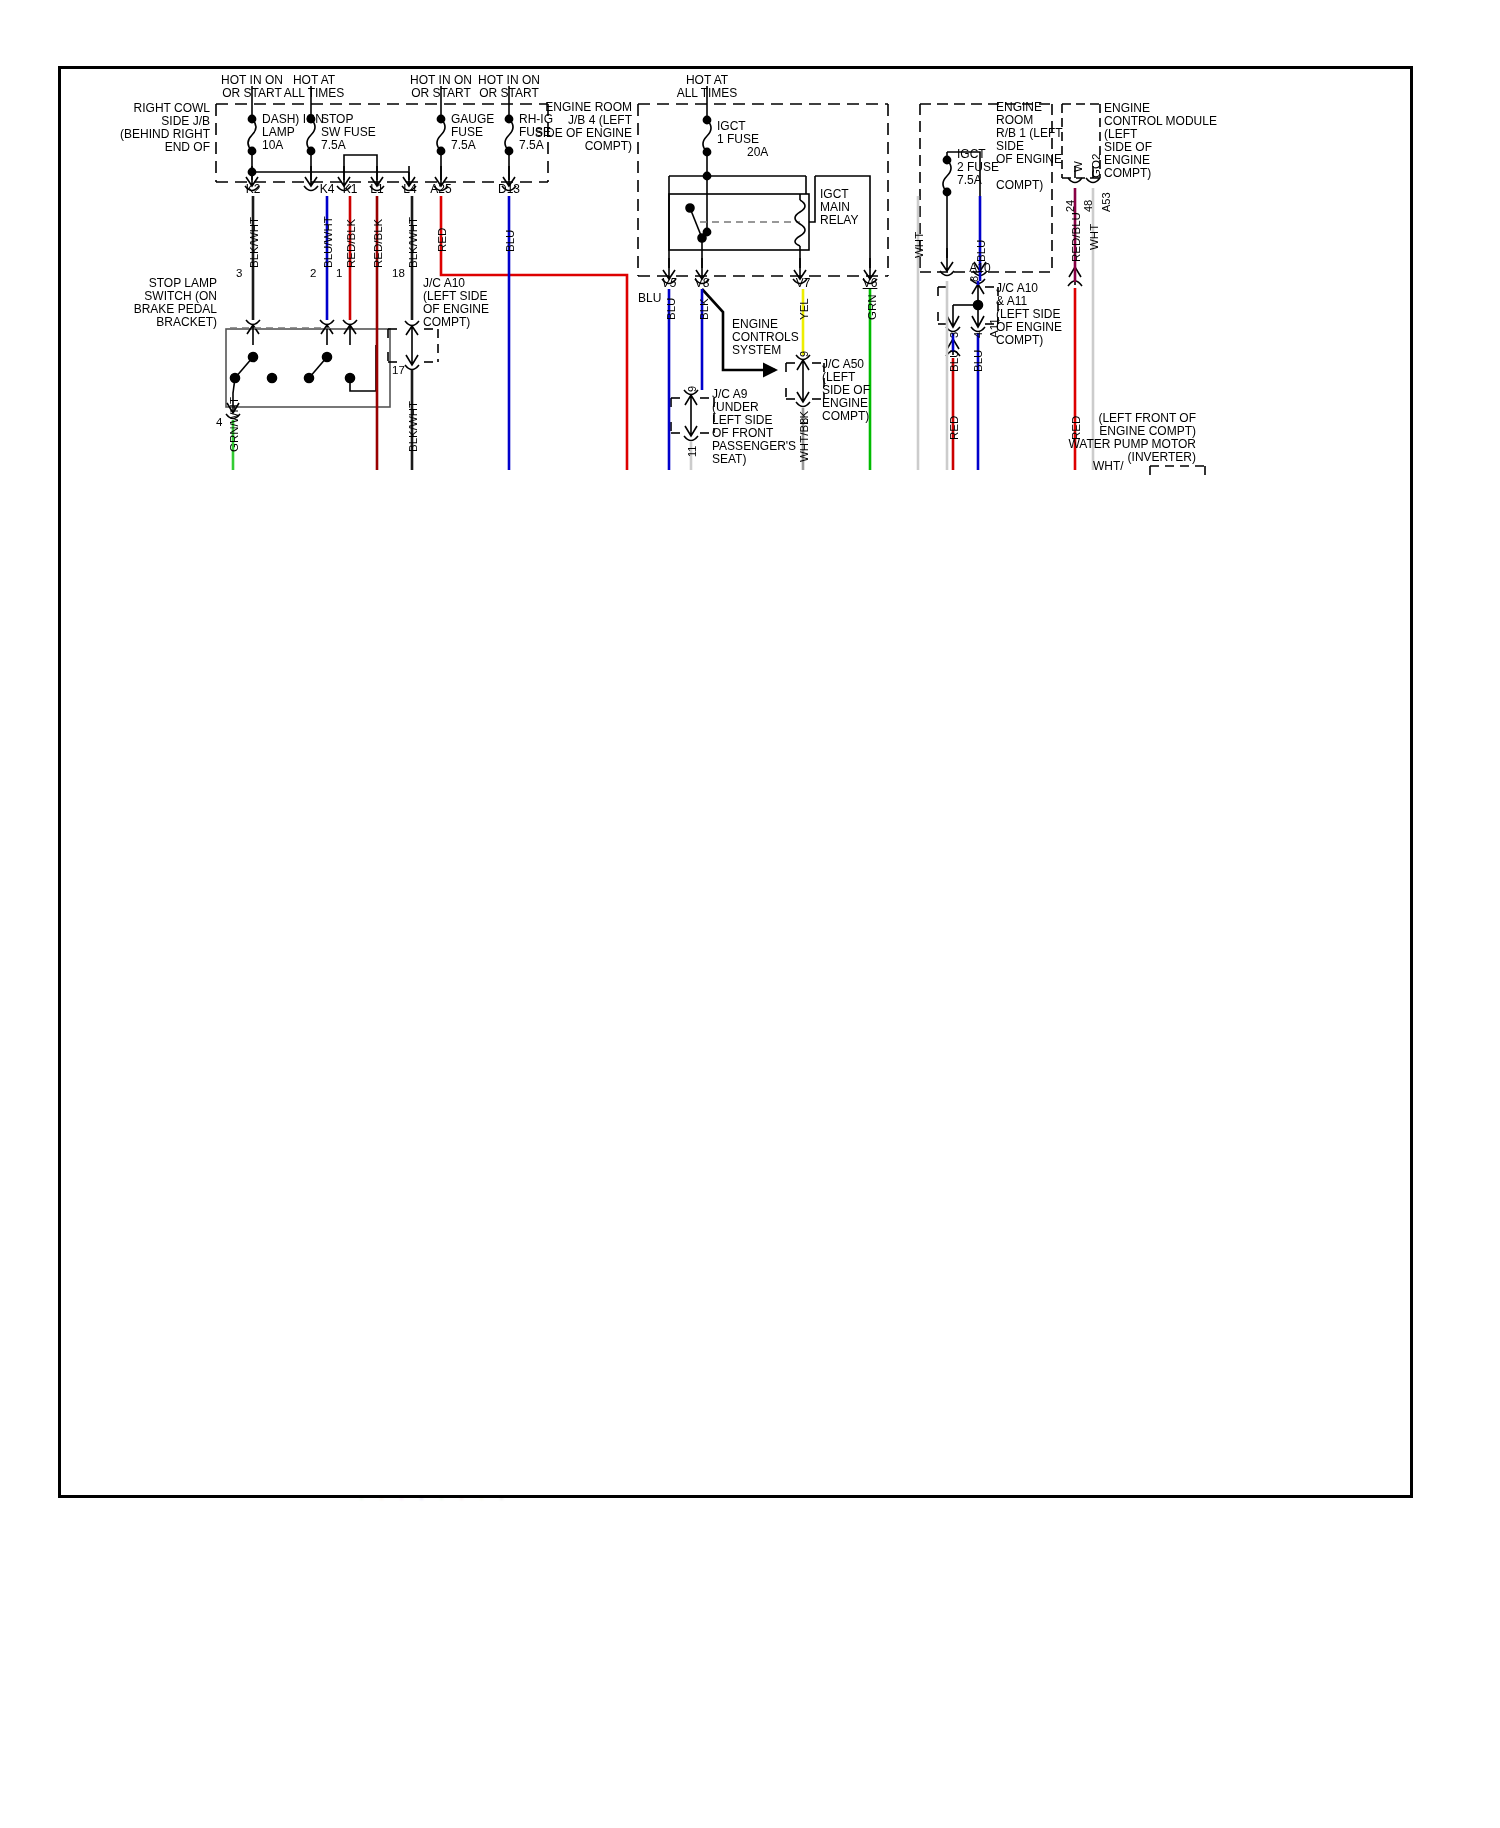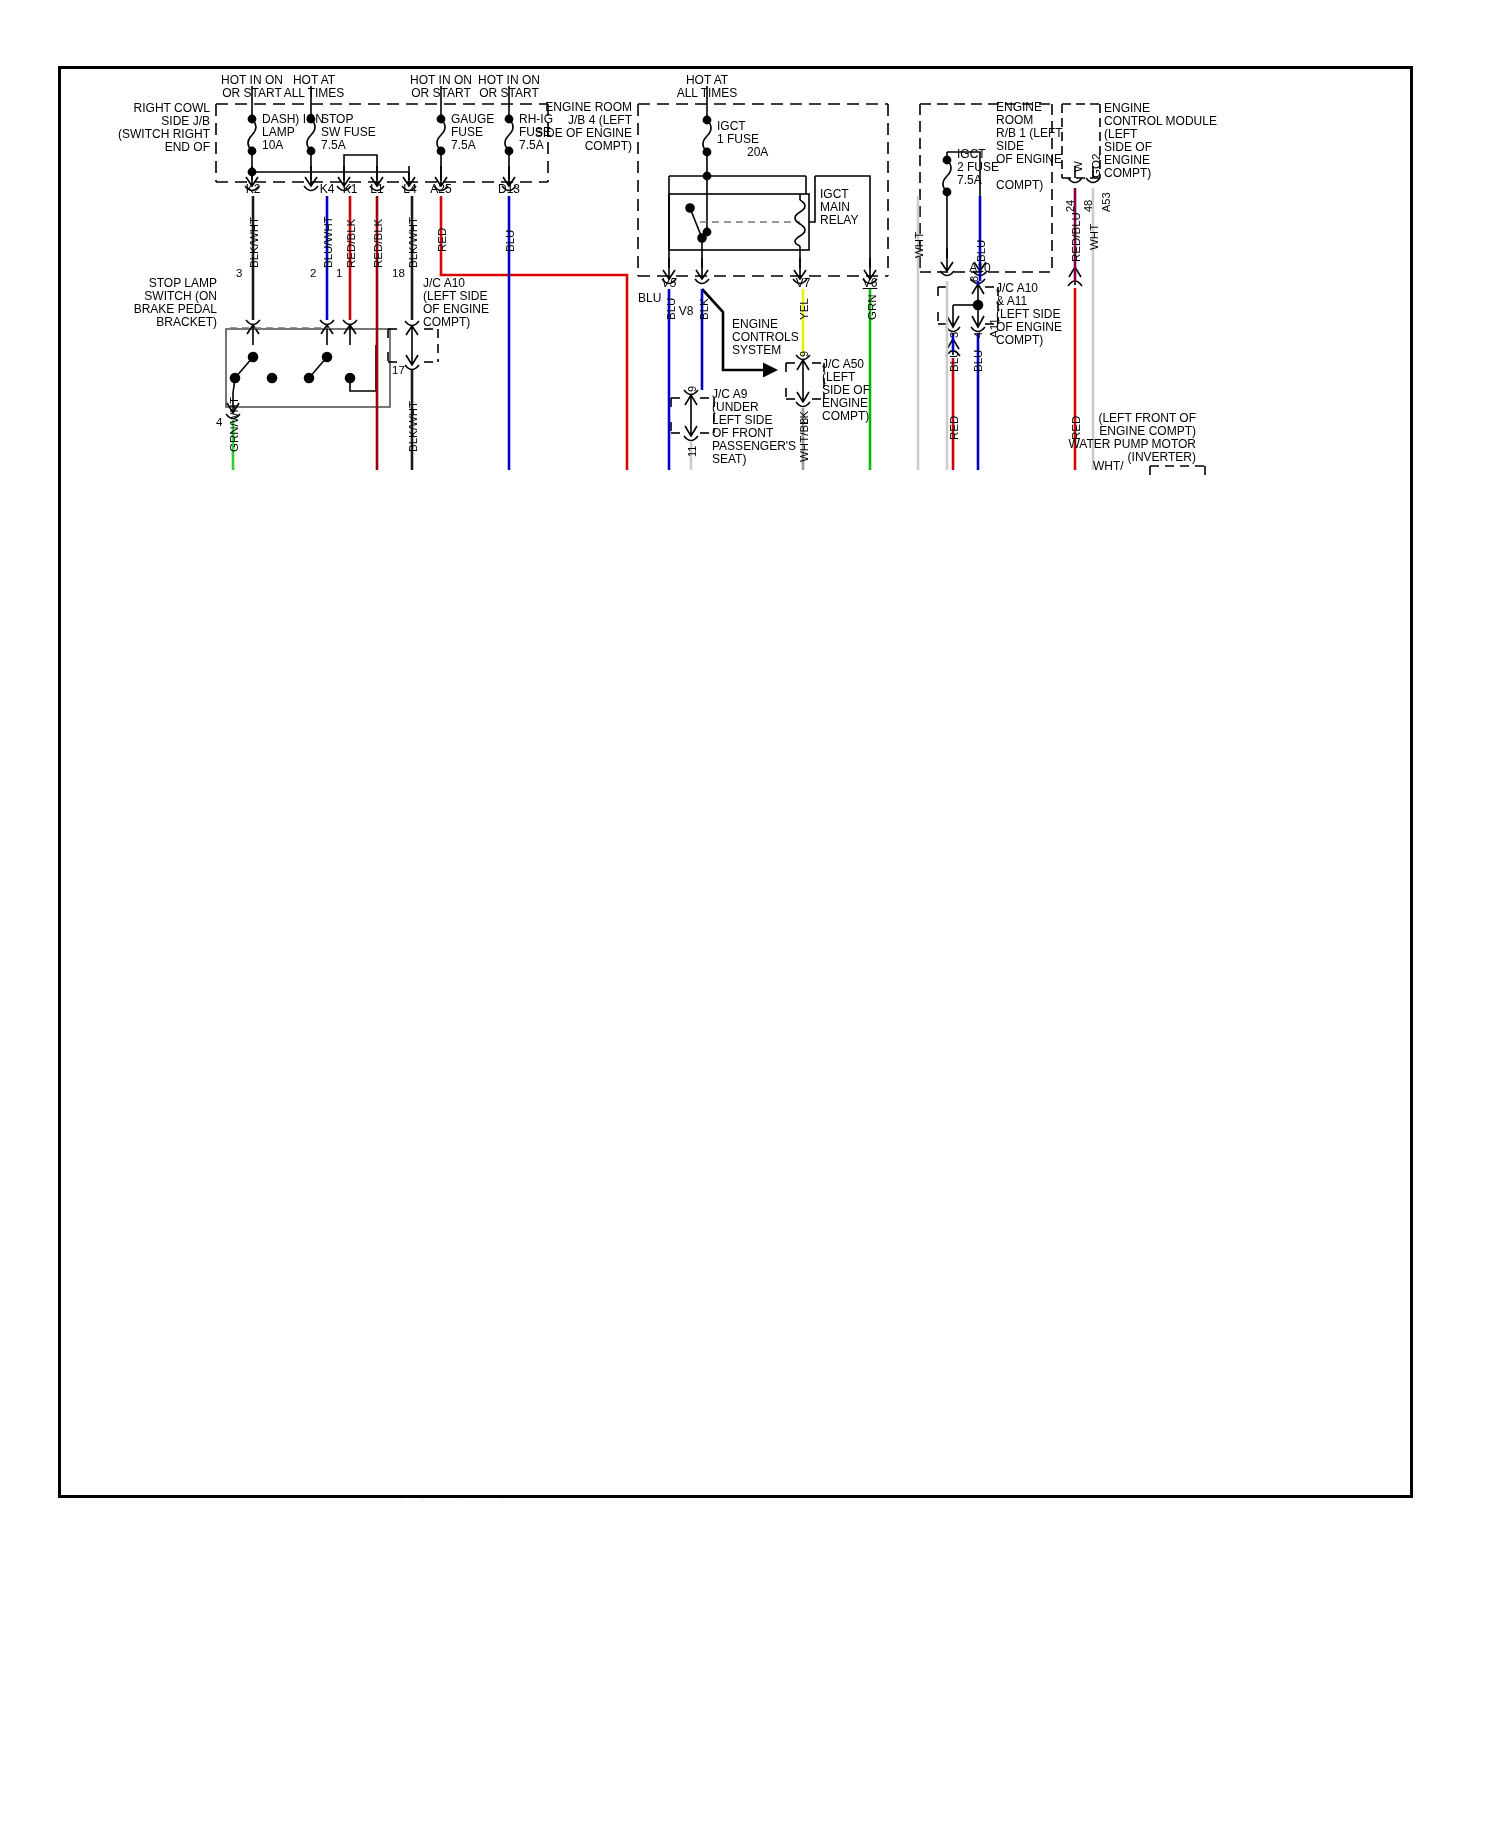--- a/index.html
+++ b/index.html
@@ -441,21 +441,21 @@
 ALL TIMES</div>
     <div class="lbl c" style="left:381px;top:74px;width:120px;">HOT IN ON
 OR START</div>
     <div class="lbl c" style="left:449px;top:74px;width:120px;">HOT IN ON
 OR START</div>
     <div class="lbl c" style="left:647px;top:74px;width:120px;">HOT AT
 ALL TIMES</div>
 
     <div class="lbl r" style="left:82px;top:102px;width:128px;">RIGHT COWL
 SIDE J/B
-(SWITCH RIGHT
+(BEHIND RIGHT
 END OF</div>
     <div class="lbl r" style="left:498px;top:101px;width:134px;">ENGINE ROOM
 J/B 4 (LEFT
 SIDE OF ENGINE
 COMPT)</div>
     <div class="lbl" style="left:996px;top:101px;width:92px;">ENGINE
 ROOM
 R/B 1 (LEFT
 SIDE
 OF ENGINE
@@ -492,21 +492,21 @@
 RELAY</div>
 
     <div class="lbl c" style="left:233px;top:183px;width:40px;">K2</div>
     <div class="lbl c" style="left:307px;top:183px;width:40px;">K4</div>
     <div class="lbl c" style="left:330px;top:183px;width:40px;">K1</div>
     <div class="lbl c" style="left:357px;top:183px;width:40px;">L1</div>
     <div class="lbl c" style="left:390px;top:183px;width:40px;">L4</div>
     <div class="lbl c" style="left:421px;top:183px;width:40px;">A25</div>
     <div class="lbl c" style="left:488px;top:183px;width:42px;">D13</div>
     <div class="lbl c" style="left:649px;top:277px;width:40px;font-style:italic;">V5</div>
-    <div class="lbl c" style="left:666px;top:277px;width:40px;margin-top:28px;">V8</div>
+    <div class="lbl c" style="left:682px;top:277px;width:40px;">V8</div>
     <div class="lbl c" style="left:783px;top:277px;width:40px;">V7</div>
     <div class="lbl c" style="left:850px;top:277px;width:40px;text-decoration:underline;">V6</div>
 
     <div class="vlbl" style="left:248px;top:268px;">BLK/WHT</div>
     <div class="vlbl" style="left:322px;top:268px;">BLU/WHT</div>
     <div class="vlbl" style="left:345px;top:268px;">RED/BLK</div>
     <div class="vlbl" style="left:372px;top:268px;">RED/BLK</div>
     <div class="vlbl" style="left:407px;top:268px;">BLK/WHT</div>
     <div class="vlbl" style="left:436px;top:252px;">RED</div>
     <div class="vlbl" style="left:504px;top:252px;">BLU</div>

